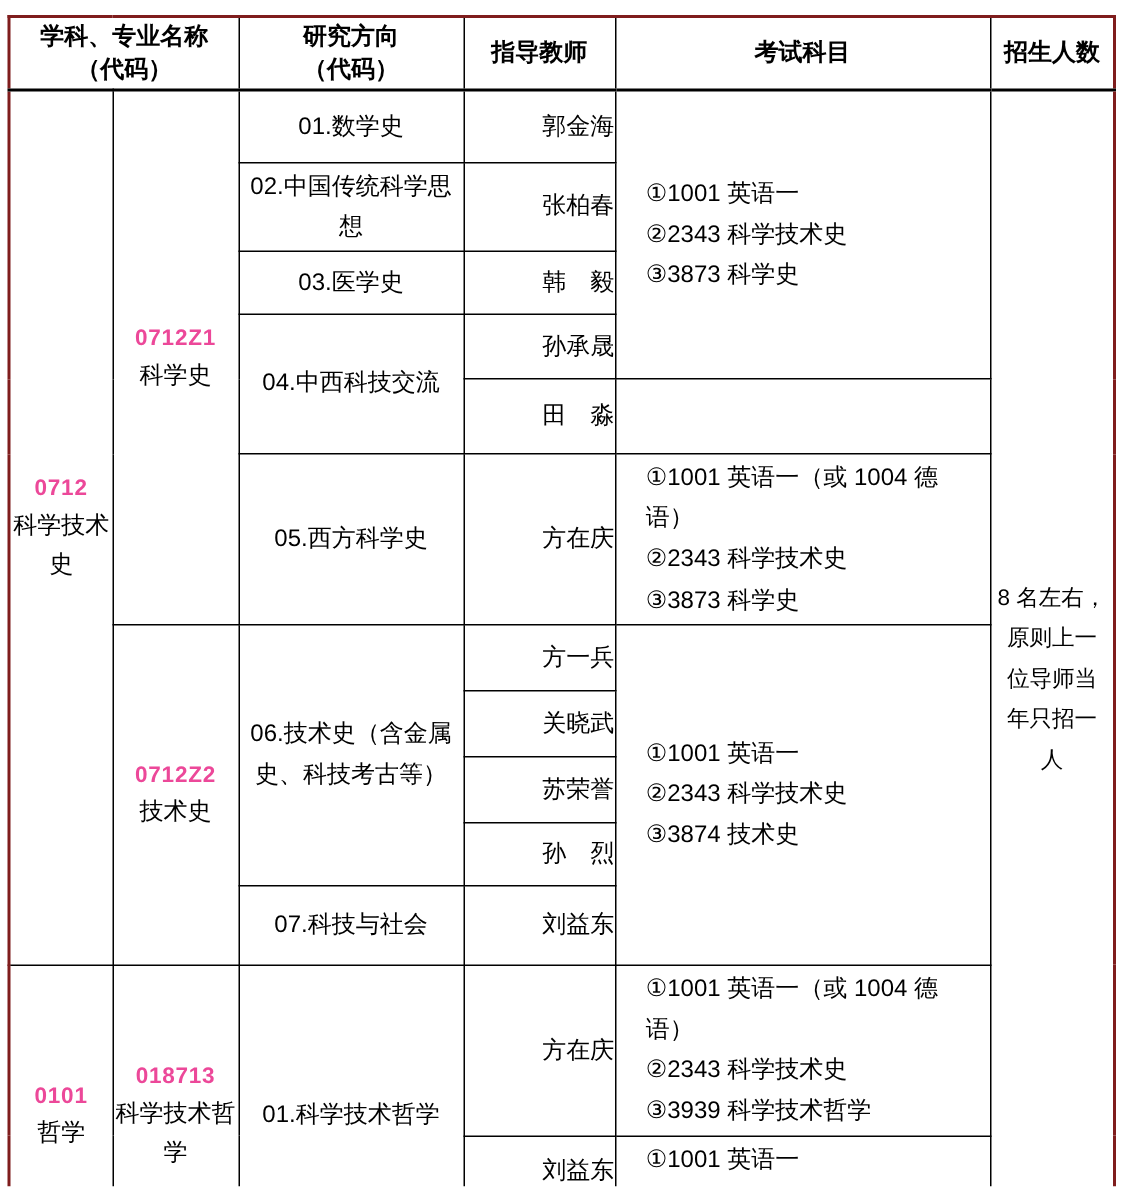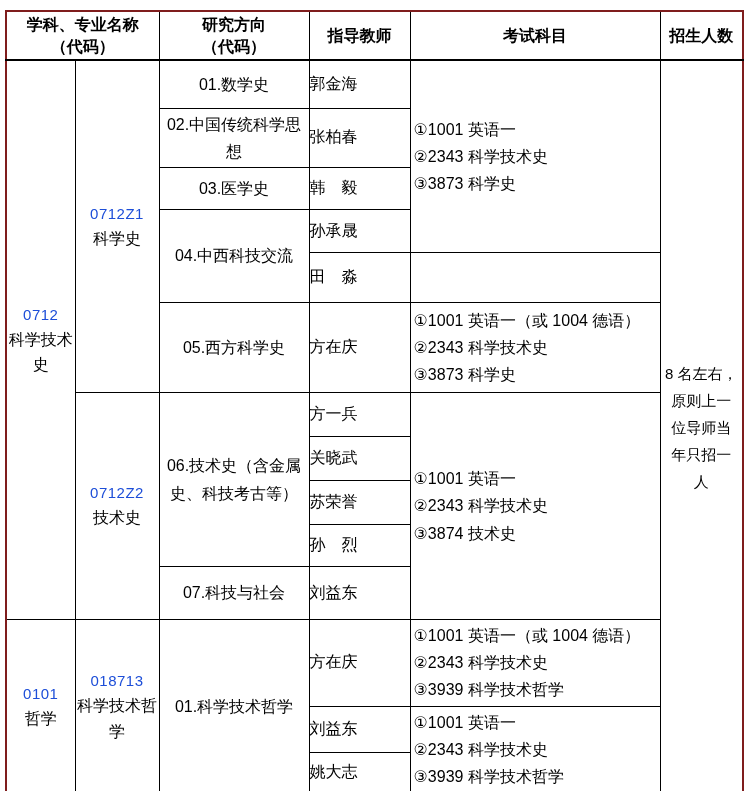--- a/index.html
+++ b/index.html
@@ -10,25 +10,25 @@
     border-collapse:collapse;table-layout:fixed;
     border:2px solid #7f1d1d;
   }
   td,th{border:1px solid #000;overflow:hidden;vertical-align:middle;}
   th{
     font-weight:bold;font-size:16px;text-align:center;
     white-space:pre-line;line-height:1.35;border-bottom-width:2px;padding:2px;
   }
   td{font-size:16px;}
   .subject{text-align:center;padding:2px 1px;line-height:1.6;}
-  .subject .code{display:block;font-weight:normal;color:#1d4ed8;font-size:15px;letter-spacing:0.5px;}
+  .subject .code{display:block;font-weight:bold;color:#ec4899;font-size:15px;letter-spacing:0.5px;}
   .subject .name{font-weight:normal;display:inline;}
   .direction{text-align:center;padding:2px 3px;line-height:1.7;}
-  .advisor{text-align:left;padding:2px 0;}
-  .exam{text-align:left;padding:2px 3px;line-height:1.7;white-space:pre-line;}
+  .advisor{text-align:right;padding:2px 0;}
+  .exam{text-align:left;padding:2px 20px;line-height:1.7;white-space:pre-line;}
   .quota{text-align:center;font-size:15px;line-height:1.8;white-space:pre-line;padding:0 1px;}
 </style>
 </head>
 <body>
 
 <div class="page">
   <table class="adm">
     <colgroup>
       <col style="width:69px">
         <col style="width:84px">

